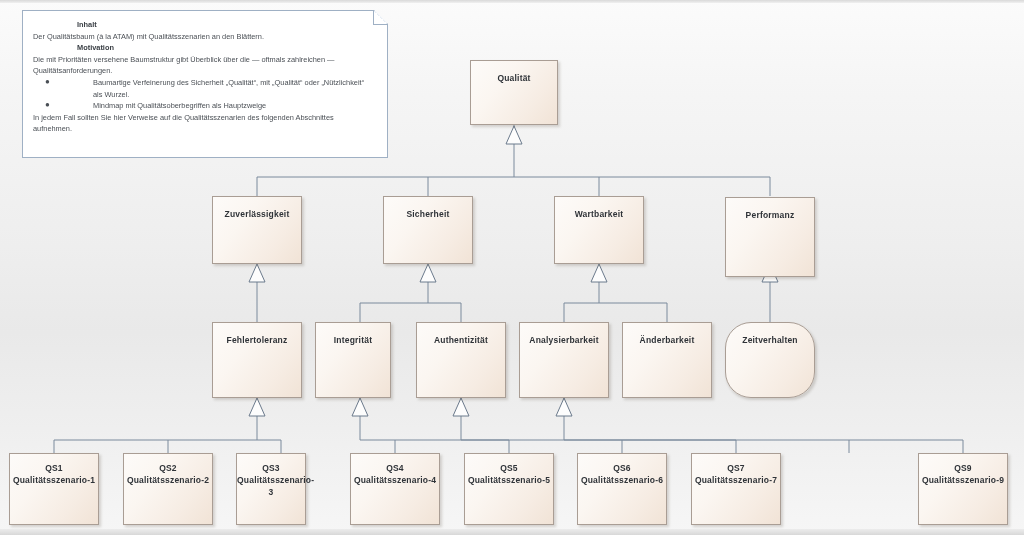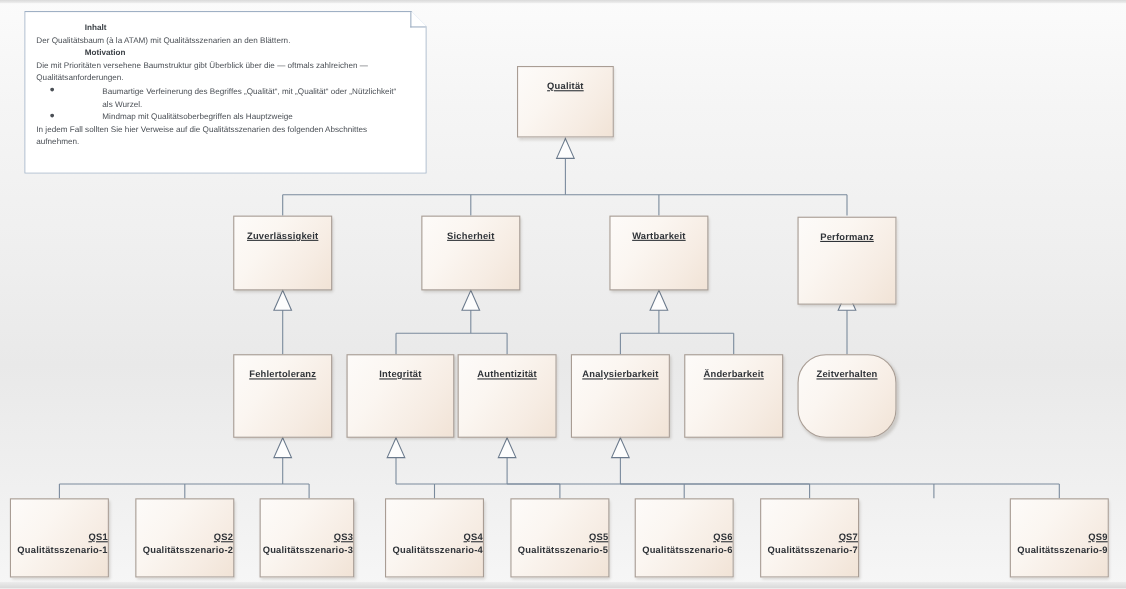--- a/index.html
+++ b/index.html
@@ -42,23 +42,23 @@
     background:linear-gradient(128deg,#fdfbf9 0%,#fbf6f1 35%,#f6ece3 72%,#f1e3d6 100%);
     box-shadow:1.5px 2px 2.5px rgba(90,80,70,.22);
     text-align:center;
     padding-top:11px;
     color:#2f3338;
     font-size:8.5px;
     font-weight:bold;
     letter-spacing:.2px;
     line-height:12px;
   }
-  .node .t1{display:block;text-decoration:underline;}
+  .node .t1{display:block;}
   .node .t2{display:block;font-weight:bold;}
-  .node.leaf{padding-top:28px;text-align:right;}
+  .node.leaf{padding-top:8px;}
 
   
   #note{
     position:absolute;
     left:22px;top:10px;width:366px;height:148px;
     box-sizing:border-box;
     background:#ffffff;
     border:1px solid #9fb0c4;
     box-shadow:0 0 0 0 rgba(0,0,0,0);
     font-size:7.4px;
@@ -144,21 +144,21 @@
   <div id="note">
     <span class="fold"></span>
     <span class="hd">Inhalt</span>
     <p>Der Qualitätsbaum (à la ATAM) mit Qualitätsszenarien an den Blättern.</p>
     <span class="hd">Motivation</span>
     <p>Die mit Prioritäten versehene Baumstruktur gibt Überblick über die — oftmals zahlreichen —</p>
     <p>Qualitätsanforderungen.</p>
     <ul>
       <li>
         <span class="bullet">●</span>
-        <span>Baumartige Verfeinerung des Begriffes „Qualität“, mit „Qualität“ oder „Nützlichkeit“</span><br>
+        <span>Baumartige Verfeinerung des Sicherheit „Qualität“, mit „Qualität“ oder „Nützlichkeit“</span><br>
         <span>als Wurzel.</span>
       </li>
       <li>
         <span class="bullet">●</span>
         <span>Mindmap mit Qualitätsoberbegriffen als Hauptzweige</span>
       </li>
     </ul>
     <p>In jedem Fall sollten Sie hier Verweise auf die Qualitätsszenarien des folgenden Abschnittes</p>
     <p>aufnehmen.</p>
   </div>
@@ -176,21 +176,21 @@
   <div class="node" style="left:554px;top:196px;width:90px;height:68px;">
     <span class="t1">Wartbarkeit</span>
   </div>
   <div class="node" style="left:725px;top:197px;width:90px;height:80px;">
     <span class="t1">Performanz</span>
   </div>
 
   <div class="node" style="left:212px;top:322px;width:90px;height:76px;">
     <span class="t1">Fehlertoleranz</span>
   </div>
-  <div class="node" style="left:315px;top:322px;width:98px;height:76px;">
+  <div class="node" style="left:315px;top:322px;width:76px;height:76px;">
     <span class="t1">Integrität</span>
   </div>
   <div class="node" style="left:416px;top:322px;width:90px;height:76px;">
     <span class="t1">Authentizität</span>
   </div>
   <div class="node" style="left:519px;top:322px;width:90px;height:76px;">
     <span class="t1">Analysierbarkeit</span>
   </div>
   <div class="node" style="left:622px;top:322px;width:90px;height:76px;text-align:center;">
     <span class="t1">Änderbarkeit</span>
@@ -200,21 +200,21 @@
   </div>
 
   <div class="node leaf" style="left:9px;top:453px;width:90px;height:72px;">
     <span class="t1">QS1</span>
     <span class="t2">Qualitätsszenario-1</span>
   </div>
   <div class="node leaf" style="left:123px;top:453px;width:90px;height:72px;">
     <span class="t1">QS2</span>
     <span class="t2">Qualitätsszenario-2</span>
   </div>
-  <div class="node leaf" style="left:236px;top:453px;width:86px;height:72px;">
+  <div class="node leaf" style="left:236px;top:453px;width:70px;height:72px;">
     <span class="t1">QS3</span>
     <span class="t2">Qualitätsszenario-3</span>
   </div>
   <div class="node leaf" style="left:350px;top:453px;width:90px;height:72px;">
     <span class="t1">QS4</span>
     <span class="t2">Qualitätsszenario-4</span>
   </div>
   <div class="node leaf" style="left:464px;top:453px;width:90px;height:72px;">
     <span class="t1">QS5</span>
     <span class="t2">Qualitätsszenario-5</span>

